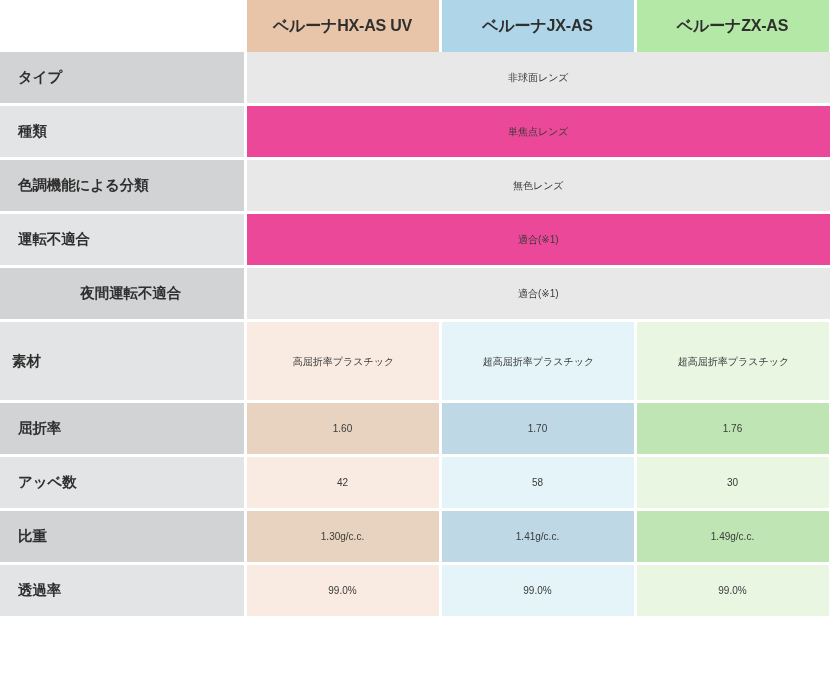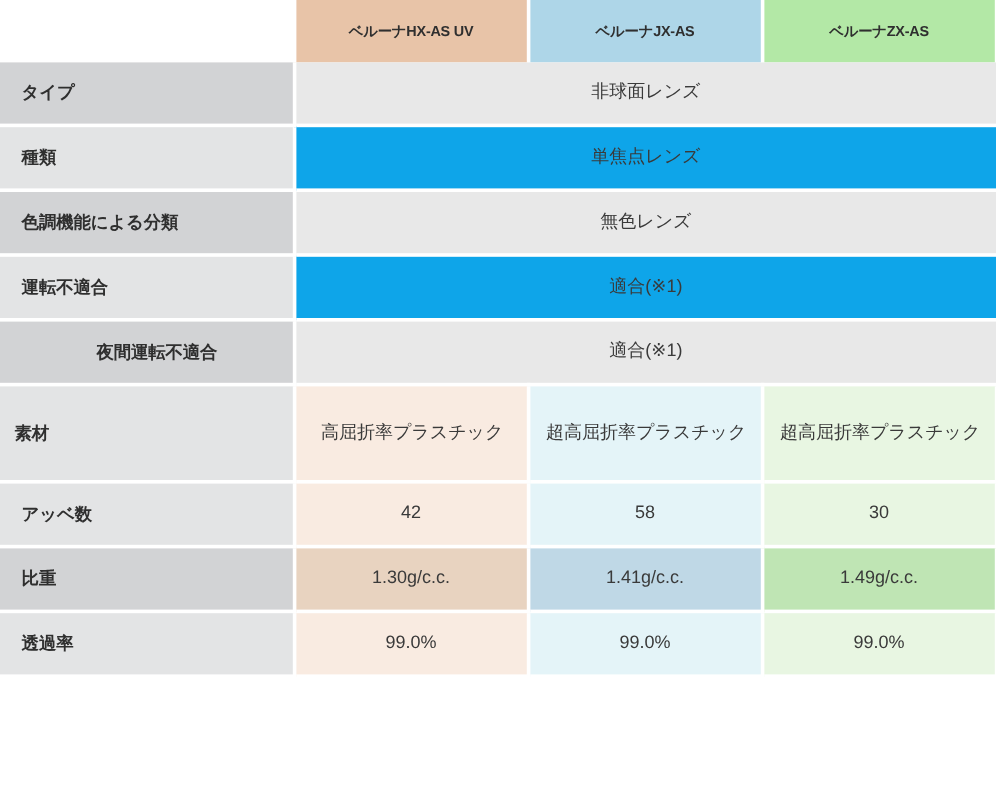--- a/index.html
+++ b/index.html
@@ -31,21 +31,21 @@
     border: none;
     padding: 0;
     height: 52px;
   }
 
   tr.header-row th.prod {
     height: 52px;
     padding: 0 6px;
     text-align: center;
     vertical-align: middle;
-    font-size: 12px;
+    font-size: 16px;
     font-weight: bold;
     color: #2f2f2f;
     border-left: 3px solid #ffffff;
     border-right: 3px solid #ffffff;
     border-bottom: none;
     border-top: none;
     letter-spacing: -0.2px;
   }
   th.prod-a { background: #e8c4a8; }
   th.prod-b { background: #aed6e8; }
@@ -61,40 +61,40 @@
     text-align: left;
     border-bottom: 3px solid #ffffff;
     border-right: 3px solid #ffffff;
     letter-spacing: -0.1px;
   }
   td.label.dark  { background: #d2d3d5; }
   td.label.light { background: #e3e4e5; }
 
   
   td.val {
-    font-size: 15px;
+    font-size: 10px;
     color: #3a3a3a;
     text-align: center;
     vertical-align: middle;
     padding: 4px 10px;
     border-bottom: 3px solid #ffffff;
     line-height: 1.5;
   }
   td.val.span3 {
     border-left: none;
     border-right: none;
   }
   td.val.col {
     border-left: 3px solid #4c1d95;
     border-right: 3px solid #ffffff;
   }
 
   
   td.val.neutral-dark  { background: #e8e8e8; }
-  td.val.neutral-light { background: #0ea5e9; }
+  td.val.neutral-light { background: #ec4899; }
 
   
   td.val.a-light { background: #f9ebe1; }
   td.val.b-light { background: #e4f4f8; }
   td.val.c-light { background: #e8f6e2; }
 
   
   td.val.a-dark { background: #e8d3c0; }
   td.val.b-dark { background: #bfd8e6; }
   td.val.c-dark { background: #bfe5b4; }
@@ -157,20 +157,26 @@
       <td class="val span3 neutral-dark" colspan="3">適合(※1)</td>
     </tr>
 
     <tr class="r-material">
       <td class="label light">素材</td>
       <td class="val col a-light">高屈折率プラスチック</td>
       <td class="val col b-light">超高屈折率プラスチック</td>
       <td class="val col c-light">超高屈折率プラスチック</td>
     </tr>
 
+    <tr class="r-index">
+      <td class="label dark">屈折率</td>
+      <td class="val col a-dark">1.60</td>
+      <td class="val col b-dark">1.70</td>
+      <td class="val col c-dark">1.76</td>
+    </tr>
 
     <tr class="r-abbe">
       <td class="label light">アッベ数</td>
       <td class="val col a-light">42</td>
       <td class="val col b-light">58</td>
       <td class="val col c-light">30</td>
     </tr>
 
     <tr class="r-gravity">
       <td class="label dark">比重</td>

